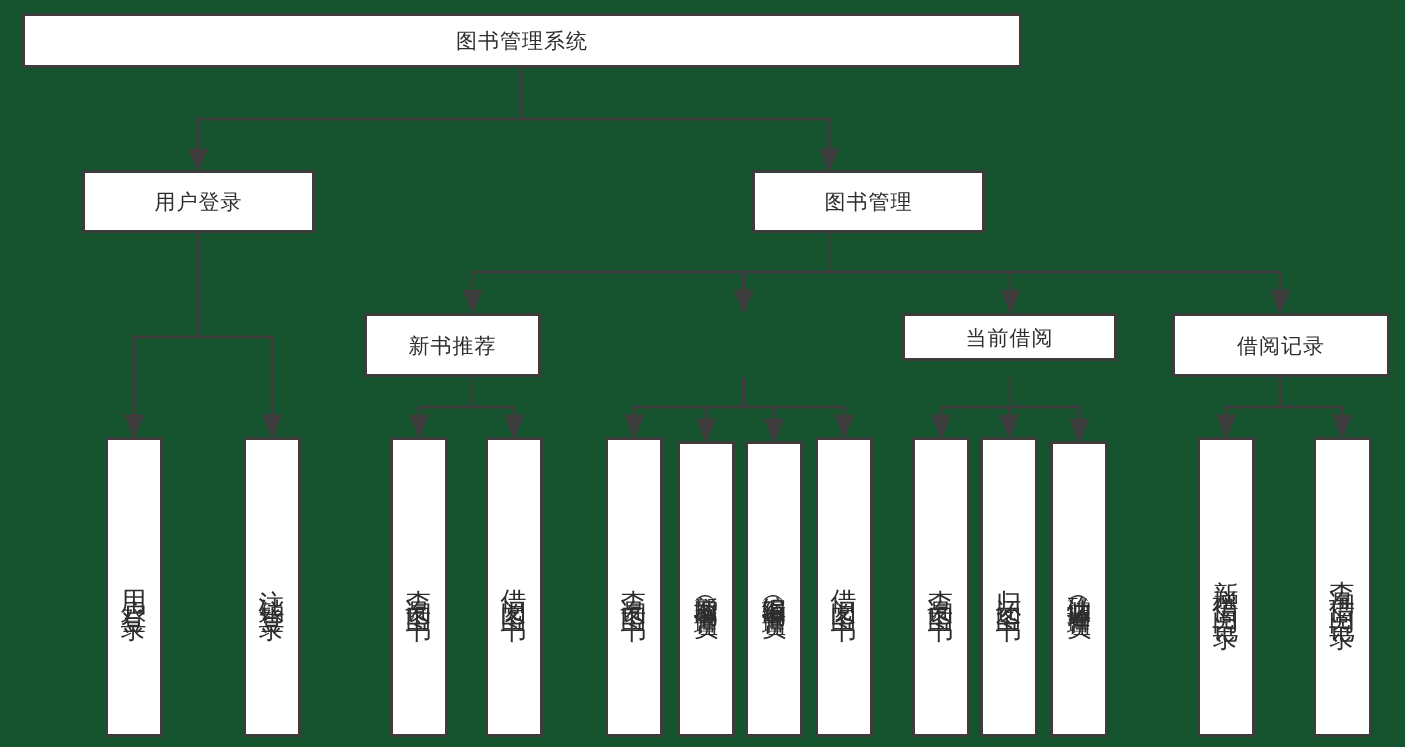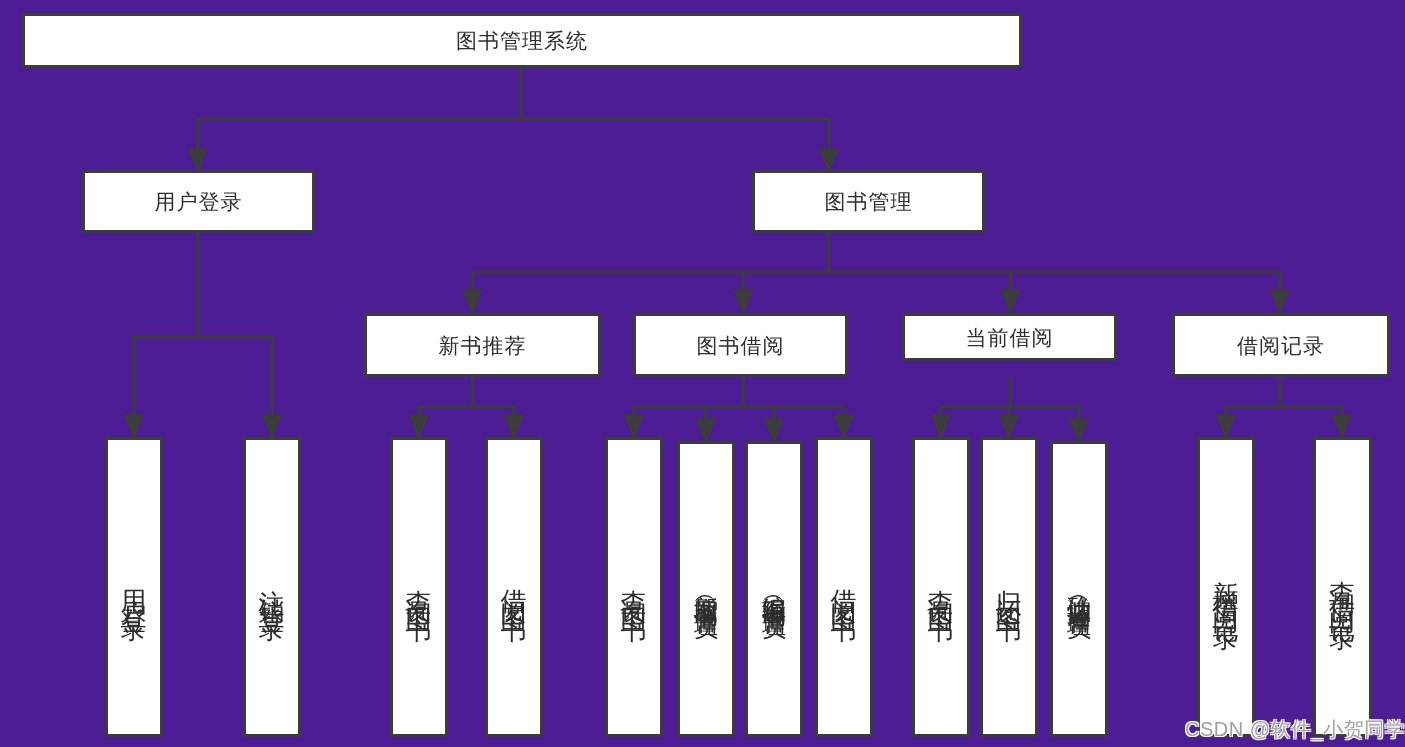--- a/index.html
+++ b/index.html
@@ -1,21 +1,21 @@
 <!DOCTYPE html>
 <html><head>
 <meta charset="utf-8">
 <style>
   html, body { margin: 0; padding: 0; background: #ffffff; }
   body { font-family: "Liberation Sans", sans-serif; }
   #stage {
     position: relative;
     width: 1405px;
     height: 747px;
-    background: #4c1d95;
+    background: #14532d;
     overflow: hidden;
   }
   #connectors {
     position: absolute;
     left: 0; top: 0;
     width: 1405px; height: 747px;
     z-index: 1;
   }
   .node {
     position: absolute;
@@ -129,25 +129,22 @@
     <span>图书管理系统</span>
   </div>
 
   <div class="node hbox" style="left:82px;top:170px;width:233px;height:63px">
     <span>用户登录</span>
   </div>
   <div class="node hbox" style="left:752px;top:170px;width:233px;height:63px">
     <span>图书管理</span>
   </div>
 
-  <div class="node hbox" style="left:364px;top:313px;width:237px;height:64px">
+  <div class="node hbox" style="left:364px;top:313px;width:177px;height:64px">
     <span>新书推荐</span>
-  </div>
-  <div class="node hbox" style="left:633px;top:313px;width:215px;height:64px">
-    <span>图书借阅</span>
   </div>
   <div class="node hbox" style="left:902px;top:313px;width:215px;height:48px">
     <span>当前借阅</span>
   </div>
   <div class="node hbox" style="left:1172px;top:313px;width:218px;height:64px">
     <span>借阅记录</span>
   </div>
 
   <div class="node vbox" style="left:105px;top:437px;width:58px;height:300px">
     <span>用户登录</span>
@@ -186,15 +183,14 @@
     <span>确认归还（管理员）</span>
   </div>
 
   <div class="node vbox" style="left:1197px;top:437px;width:58px;height:300px">
     <span>新增借阅记录</span>
   </div>
   <div class="node vbox" style="left:1313px;top:437px;width:59px;height:300px">
     <span>查询借阅记录</span>
   </div>
 
-  <div id="watermark">CSDN @软件_小贺同学</div>
 
 </div>
 
 </body></html>

